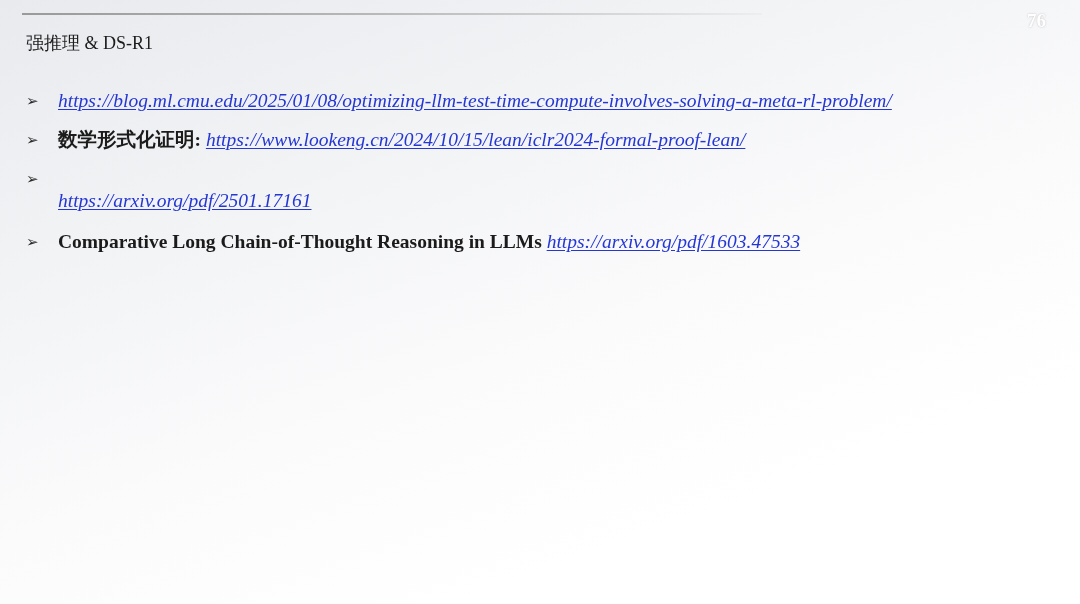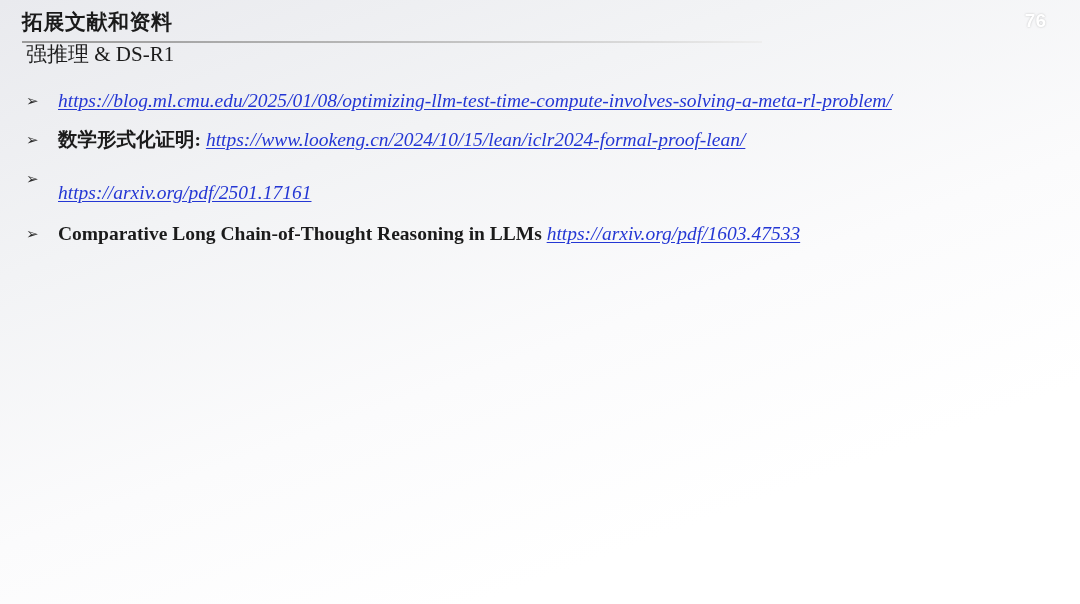--- a/index.html
+++ b/index.html
@@ -37,31 +37,31 @@
   .title-rule {
     margin-top: 5px;
     height: 2px;
     width: 740px;
     background: linear-gradient(to right, #9a9a9a 0%, #b6b6b6 45%, #dcdcdc 85%, #eeeeee 100%);
   }
   .page-number {
     position: absolute;
     right: 34px;
     top: 10px;
-    font-family: Liberation Sans, sans-serif;
+    font-family: Liberation Serif, serif;
     font-weight: bold;
     font-size: 19px;
     color: #ffffff;
     text-shadow: 0 0 2px rgba(120,120,120,0.45);
   }
   .subtitle {
     position: absolute;
     left: 26px;
-    top: 40px;
-    font-size: 21px;
+    top: 29px;
+    font-size: 18px;
     color: #1c1c1c;
     line-height: 28px;
   }
   .bullets {
     position: absolute;
     left: 22px;
     top: 86px;
     width: 1040px;
   }
   .bullet {
@@ -91,33 +91,32 @@
     font-weight: bold;
   }
   a.link, .link {
     color: #2437d4;
     text-decoration: underline;
     text-underline-offset: 2px;
     word-break: break-all;
     font-style: italic;
   }
   .sub-line {
-    margin-top: 14px;
+    margin-top: 22px;
     margin-bottom: 2px;
     font-size: 19.5px;
     line-height: 30px;
   }
 </style>
 </head>
 <body>
 
 <div class="slide">
 
   <div class="title-bar">
-    <div class="slide-title">拓展文献和资料</div>
     <div class="title-rule"></div>
   </div>
 
   <div class="page-number">76</div>
 
   <div class="subtitle">强推理 &amp; DS-R1</div>
 
   <div class="bullets">
 
     <div class="bullet">

